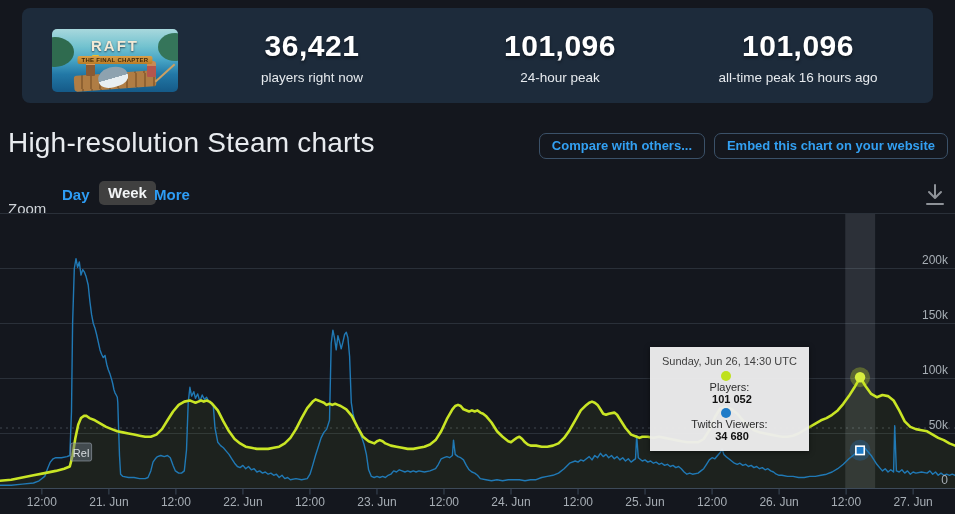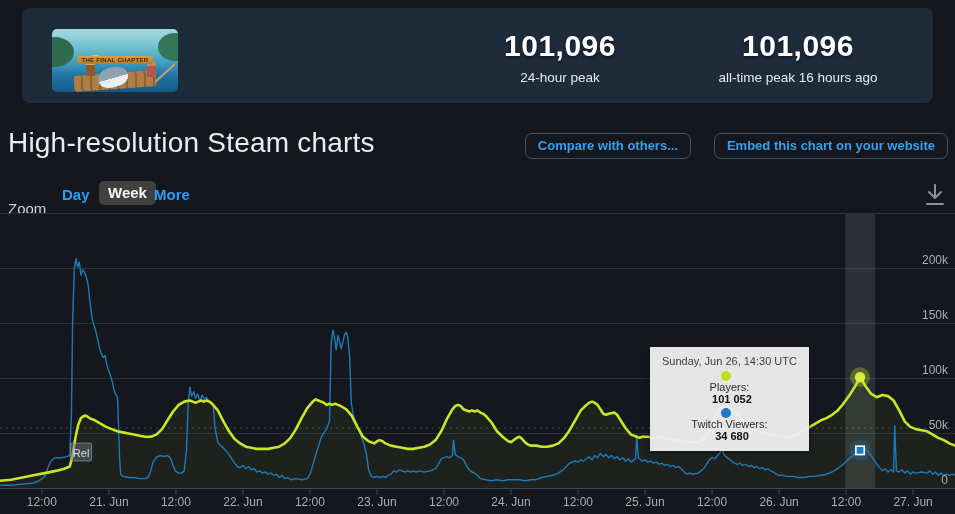--- a/index.html
+++ b/index.html
@@ -52,21 +52,21 @@
   .stat-1 { left:290px; } .stat-2 { left:538px; } .stat-3 { left:776px; }
   
   .page-title { position:absolute; left:8px; top:127px; font-size:28px; font-weight:400; color:#e8ebef; letter-spacing:.2px; }
   .btn {
     position:absolute; top:133px; height:26px; line-height:24px;
     border:1px solid #3b5168; border-radius:7px; background:transparent;
     color:#33a0f2; font-size:13px; font-weight:700; padding:0 12px;
     font-family:inherit; cursor:pointer; white-space:nowrap;
   }
   .btn-embed { right:7px; }
-  .btn-compare { right:264px;margin-left:31px; }
+  .btn-compare { right:250px;margin-left:31px; }
   
   .zoom-label { position:absolute; left:8px; top:200px; font-size:15px; color:#ced3d8; }
   .zoom-opt { position:absolute; top:186px; font-size:15px; font-weight:700; color:#2e9df5; cursor:pointer; }
   .zoom-day  { left:62px; }
   .zoom-week {
     left:99px; top:181px; background:#404040; color:#f2f4f6;
     padding:3px 9px 4px; border-radius:5px;
   }
   .zoom-more { left:154px;text-align:right; }
   .download-btn { position:absolute; right:8px; top:182px; width:24px; height:26px; cursor:pointer; }
@@ -91,23 +91,28 @@
 <div class="header-panel">
   <div class="capsule">
     <div class="island-l"></div>
     <div class="island-r"></div>
     <div class="raft"></div>
     <div class="shark"></div>
     <div class="fig fig-1"></div>
     <div class="fig fig-2"></div>
     <div class="rod"></div>
     <div class="can"></div>
+    <div class="logo">RAFT</div>
     <div class="ribbon">THE FINAL CHAPTER</div>
   </div>
 
+  <div class="stat stat-1">
+    <div class="v">36,421</div>
+    <div class="l">players right now</div>
+  </div>
   <div class="stat stat-2">
     <div class="v">101,096</div>
     <div class="l">24-hour peak</div>
   </div>
   <div class="stat stat-3">
     <div class="v">101,096</div>
     <div class="l">all-time peak 16 hours ago</div>
   </div>
 </div>
 

